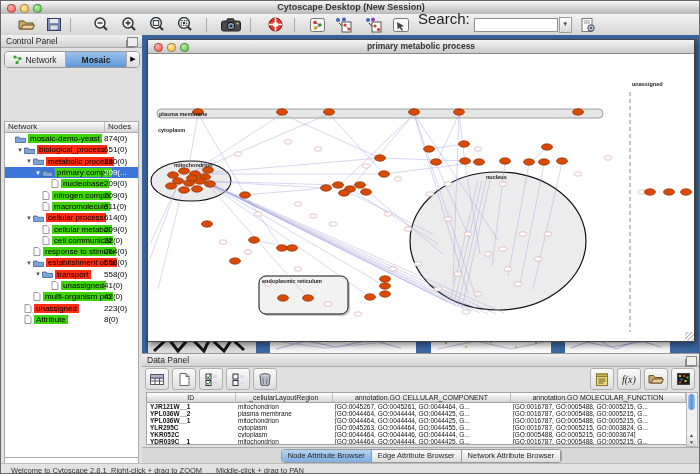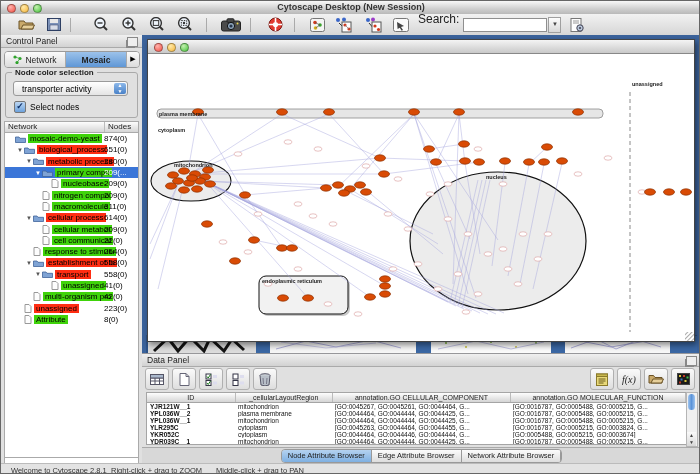--- a/index.html
+++ b/index.html
@@ -9,21 +9,21 @@
   .titlebar .title{position:absolute;left:0;right:0;top:1px;text-align:center;font-size:9px;font-weight:bold;color:#333;}
   .lights{position:absolute;left:6px;top:3px;display:flex;gap:4px;}
   .light{width:7px;height:7px;border-radius:50%;border:0.5px solid rgba(0,0,0,.35);}
   .l-red{background:radial-gradient(circle at 35% 30%,#ffb3ad,#f25045);}
   .l-yellow{background:radial-gradient(circle at 35% 30%,#ffe9a8,#f6b73d);}
   .l-grn{background:radial-gradient(circle at 35% 30%,#c4f0b0,#46c33b);}
   
   .toolbar{position:absolute;left:0;top:13px;width:700px;height:21px;background:linear-gradient(#f2f2f2,#d6d6d6);border-bottom:2px solid #3a639c;display:flex;align-items:center;}
   .tbtn{width:22px;height:18px;display:flex;align-items:center;justify-content:center;flex:0 0 auto;}
   .tsep{width:1px;height:14px;background:#aaa;margin:0 5px;flex:0 0 auto;}
-  .searchlbl{font-size:12px;color:#222;margin:0 4px 12px 6px;}
+  .searchlbl{font-size:15px;color:#222;margin:0 4px 12px 6px;}
   .searchbox{width:78px;height:12px;border:1px solid #8f8f8f;background:#fff;font-size:8px;padding:0 2px;}
   .combobtn{width:11px;height:14px;border:1px solid #9f9f9f;background:linear-gradient(#fdfdfd,#d8d8d8);font-size:6px;line-height:12px;text-align:center;color:#444;margin-left:1px;}
   
   .cpanel{position:absolute;left:0;top:34px;width:141px;height:428px;background:#e0e0e0;border-right:1px solid #9a9a9a;}
   .phead{position:relative;height:13px;background:linear-gradient(#f0f0f0,#d2d2d2);border-bottom:1px solid #aaa;font-size:8.5px;color:#222;padding:1px 0 0 5px;box-sizing:border-box;}
   .floatico{position:absolute;right:4px;top:2px;width:9px;height:8px;border:1px solid #888;background:#eee;box-shadow:-2px 2px 0 -1px #888;}
   .cptabs{position:absolute;left:3px;top:16px;width:134px;height:15px;display:flex;border:1px solid #9a9a9a;border-radius:4px;overflow:hidden;background:#e8e8e8;}
   .cptab{flex:1;font-size:8.5px;text-align:center;line-height:14px;color:#222;background:linear-gradient(#fbfbfb,#dcdcdc);border-right:1px solid #aaa;display:flex;align-items:center;justify-content:center;gap:3px;}
   .cptab.sel{background:linear-gradient(#9cc2ea,#5f97d6);font-weight:bold;}
   .cptab-arrow{flex:0 0 12px;font-size:7px;line-height:14px;text-align:center;background:linear-gradient(#fbfbfb,#dcdcdc);}
@@ -222,31 +222,20 @@
             <line x1="2" y1="2" x2="7" y2="3.5" stroke="#2fa32c" stroke-width="0.7"></line>
             <line x1="7" y1="3.5" x2="4" y2="7.5" stroke="#2fa32c" stroke-width="0.7"></line>
           </svg>
         <span>Network</span>
       </div>
       <div class="cptab sel">
         <span>Mosaic</span>
       </div>
       <div class="cptab-arrow">▶</div>
     </div>
-    <div class="groupbox">
-      <div class="grouplbl">Node color selection</div>
-      <div class="combo">
-        <span>transporter activity</span>
-        <div class="stepper">▲<br>▼</div>
-      </div>
-      <div class="checkrow">
-        <div class="checkbox">✓</div>
-        <span>Select nodes</span>
-      </div>
-    </div>
     <div class="treehead">
       <div class="c1">Network</div>
       <div class="c2">Nodes</div>
     </div>
     <div class="treebody" id="tree-rows">
         <div class="trow">
           <span class="arr" style="margin-left: 3px;"></span>
           <span class="ticon">
             <svg width="11" height="8">
               <path d="M0.5 2 h3.5 l1 1.3 h5.5 v4.2 h-10 z" fill="#7fa3d4" stroke="#3f639a" stroke-width="0.8"></path>
@@ -440,20 +429,21 @@
       <path d="M425 13 L450 4 L470 14 L492 5 L515 12 M430 5 L465 12 L500 6" stroke="#9a9ad0" stroke-width="0.8" fill="none"></path>
       <rect x="524" y="1" width="27" height="18" fill="#3a67a4"></rect>
     </svg>
     <div class="netwin">
       <div class="wtitle">
         <div class="lights" style="top:3px">
           <div class="light l-red"></div>
           <div class="light l-yellow"></div>
           <div class="light l-grn"></div>
         </div>
+        <div class="title">primary metabolic process</div>
       </div>
       <div class="canvaswrap">
         <svg id="netcanvas" width="544" height="287" viewBox="0 0 544 287">
             <rect x="9" y="55" width="446" height="9" rx="4" fill="#e6e6e6" stroke="#8a8a8a" stroke-width="0.8"></rect>
             <ellipse cx="43" cy="127" rx="40" ry="20" fill="#ececec" stroke="#111" stroke-width="1.1"></ellipse>
             <ellipse cx="350" cy="187" rx="88" ry="69" fill="#ececec" stroke="#111" stroke-width="1.2"></ellipse>
             <rect x="113" y="224" width="89" height="38" rx="7" fill="#9a9a9a" opacity="0.55"></rect>
             <rect x="111" y="222" width="89" height="38" rx="7" fill="#f2f2f2" stroke="#111" stroke-width="1"></rect>
             <line x1="482" y1="38" x2="482" y2="278" stroke="#8a8a8a" stroke-width="1" stroke-dasharray="4,3"></line>
             <line x1="58" y1="128" x2="300" y2="248" stroke="#a3a3dd" stroke-width="0.8" stroke-opacity="0.55"></line>

